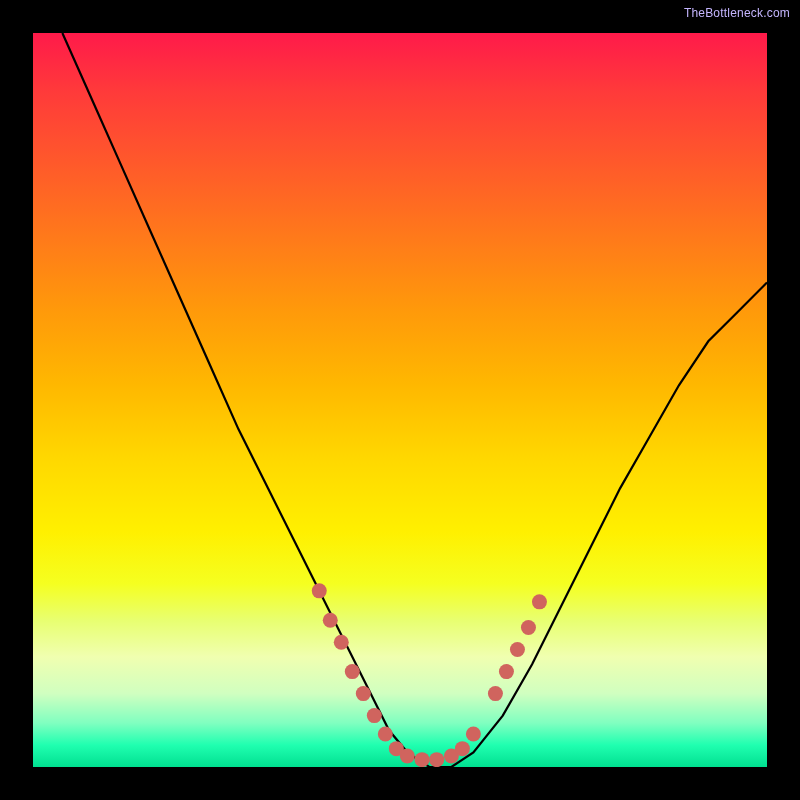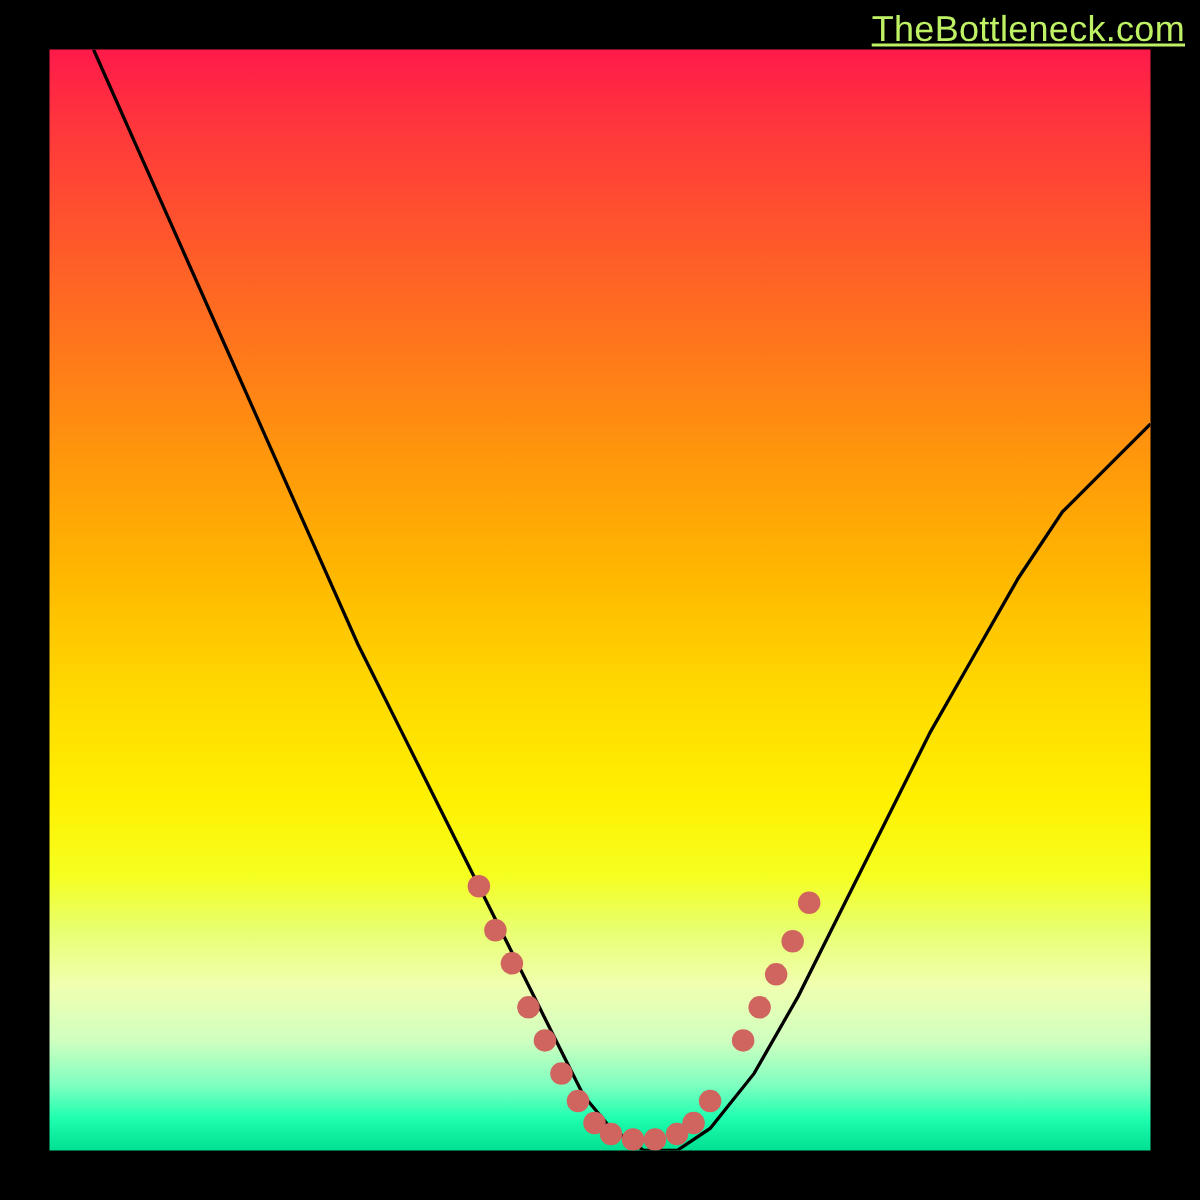--- a/index.html
+++ b/index.html
@@ -39,26 +39,25 @@
       #f0ffb0 85%,
       #d0ffc0 90%,
       #80ffc0 94%,
       #20ffb0 97%,
       #00e090 100%);
   }
   .watermark {
     position: absolute;
     top: 6px;
     right: 10px;
-    color: #bef264;
-    font-size: 24px;
+    color: #c4b5fd;
+    font-size: 12px;
     font-weight: 500;
     letter-spacing: 0.2px;
     z-index: 10;
-    text-decoration: underline;
   }
   .curve-svg {
     position: absolute;
     top: 33px;
     left: 33px;
     width: 734px;
     height: 734px;
     z-index: 5;
   }
 </style>

